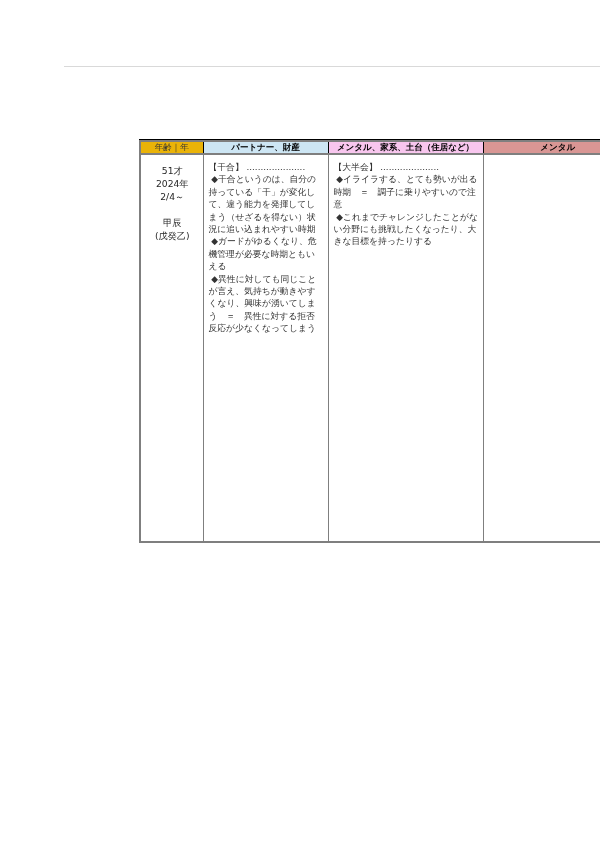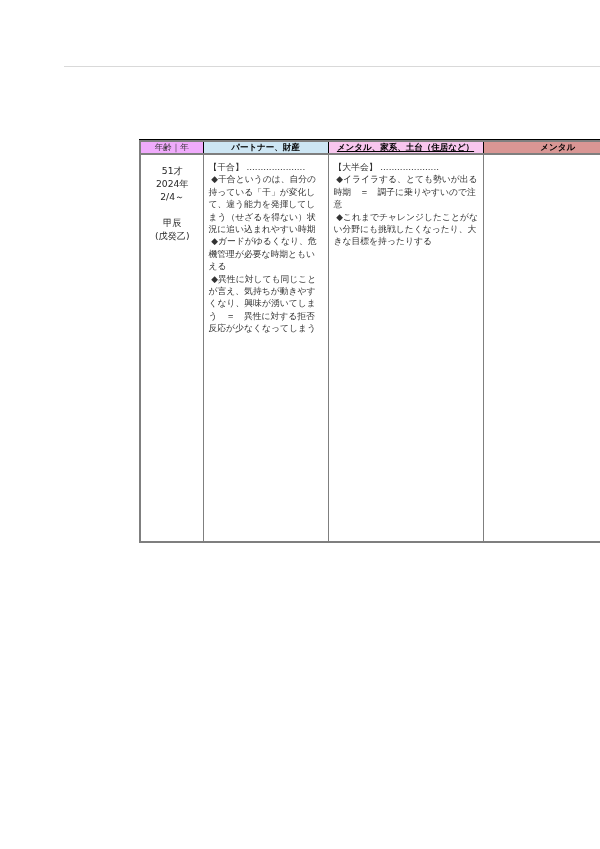--- a/index.html
+++ b/index.html
@@ -56,23 +56,23 @@
   .year-table col.c-society { width: 150px; }
 
   .year-table th {
     border: 1px solid #000;
     height: 12px;
     font-size: 8.5px; line-height: 11px;
     font-weight: bold; color: #000;
     text-align: center; white-space: nowrap; overflow: hidden;
     padding: 0;
   }
-  .year-table th.h-age     { background: #f0abfc; font-weight: normal; color: #333; }
+  .year-table th.h-age     { background: #eab308; font-weight: normal; color: #333; }
   .year-table th.h-partner { background: var(--header-partner-bg); }
-  .year-table th.h-mental  { background: var(--header-mental-bg); text-decoration: underline; }
+  .year-table th.h-mental  { background: var(--header-mental-bg); }
   .year-table th.h-society { background: var(--header-society-bg); }
 
   .year-table td {
     border: 1px solid var(--grid-line);
     vertical-align: top;
     padding: 6px 4px 4px 5px;
     font-size: 8.8px; line-height: 12.4px;
     color: #333;
     white-space: pre-wrap;
     word-break: break-all;

